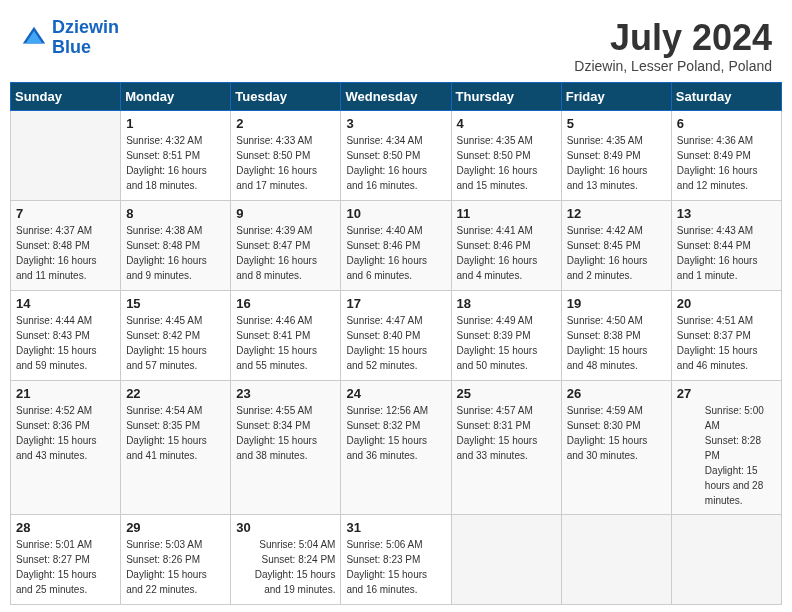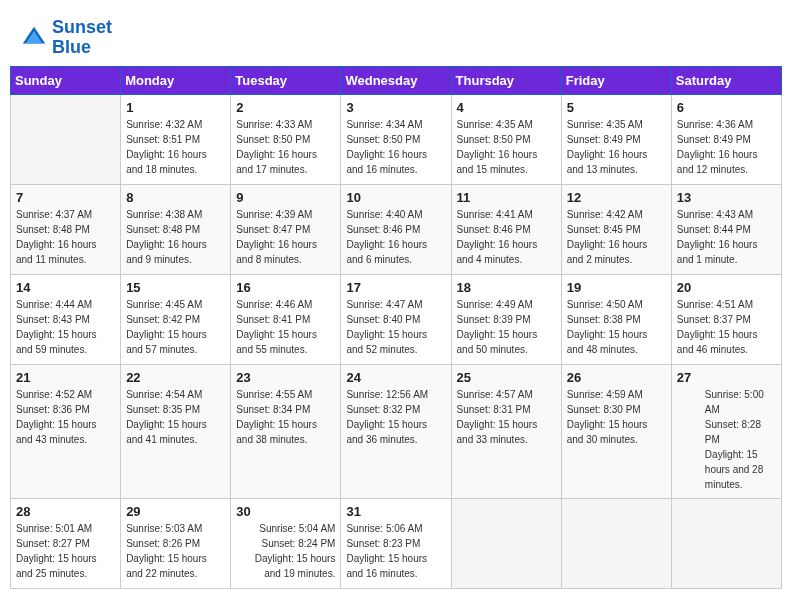--- a/index.html
+++ b/index.html
@@ -45,21 +45,21 @@
     .location {
       font-size: 14px;
       color: #444;
     }
     .calendar {
       width: 100%;
       border-collapse: collapse;
       border: 1px solid #ccc;
     }
     .calendar th {
-      background: #6d28d9;
+      background: #0c4a6e;
       color: #fff;
       font-size: 13px;
       font-weight: bold;
       padding: 6px 4px;
       text-align: left;
       border: 1px solid #1565c0;
     }
     .calendar td {
       vertical-align: top;
       padding: 5px 5px 6px 5px;
@@ -90,22 +90,26 @@
 </head>
 <body>
 
 <div class="header">
   <div class="logo">
     <svg class="logo-icon" viewBox="0 0 40 40">
       <polygon points="20,4 36,28 4,28" fill="#1565c0"></polygon>
       <polygon points="20,10 32,28 8,28" fill="#42a5f5"></polygon>
     </svg>
     <div class="logo-text">
-      <span>Sunset</span><br><span>Blue</span>
+      <span>Dziewin</span><br><span>Blue</span>
     </div>
+  </div>
+  <div class="title-block">
+    <div class="month-year">July 2024</div>
+    <div class="location">Dziewin, Lesser Poland, Poland</div>
   </div>
 </div>
 
 <table class="calendar">
   <thead>
     <tr>
     <th>Sunday</th>
         <th>Monday</th>
         <th>Tuesday</th>
         <th>Wednesday</th>

